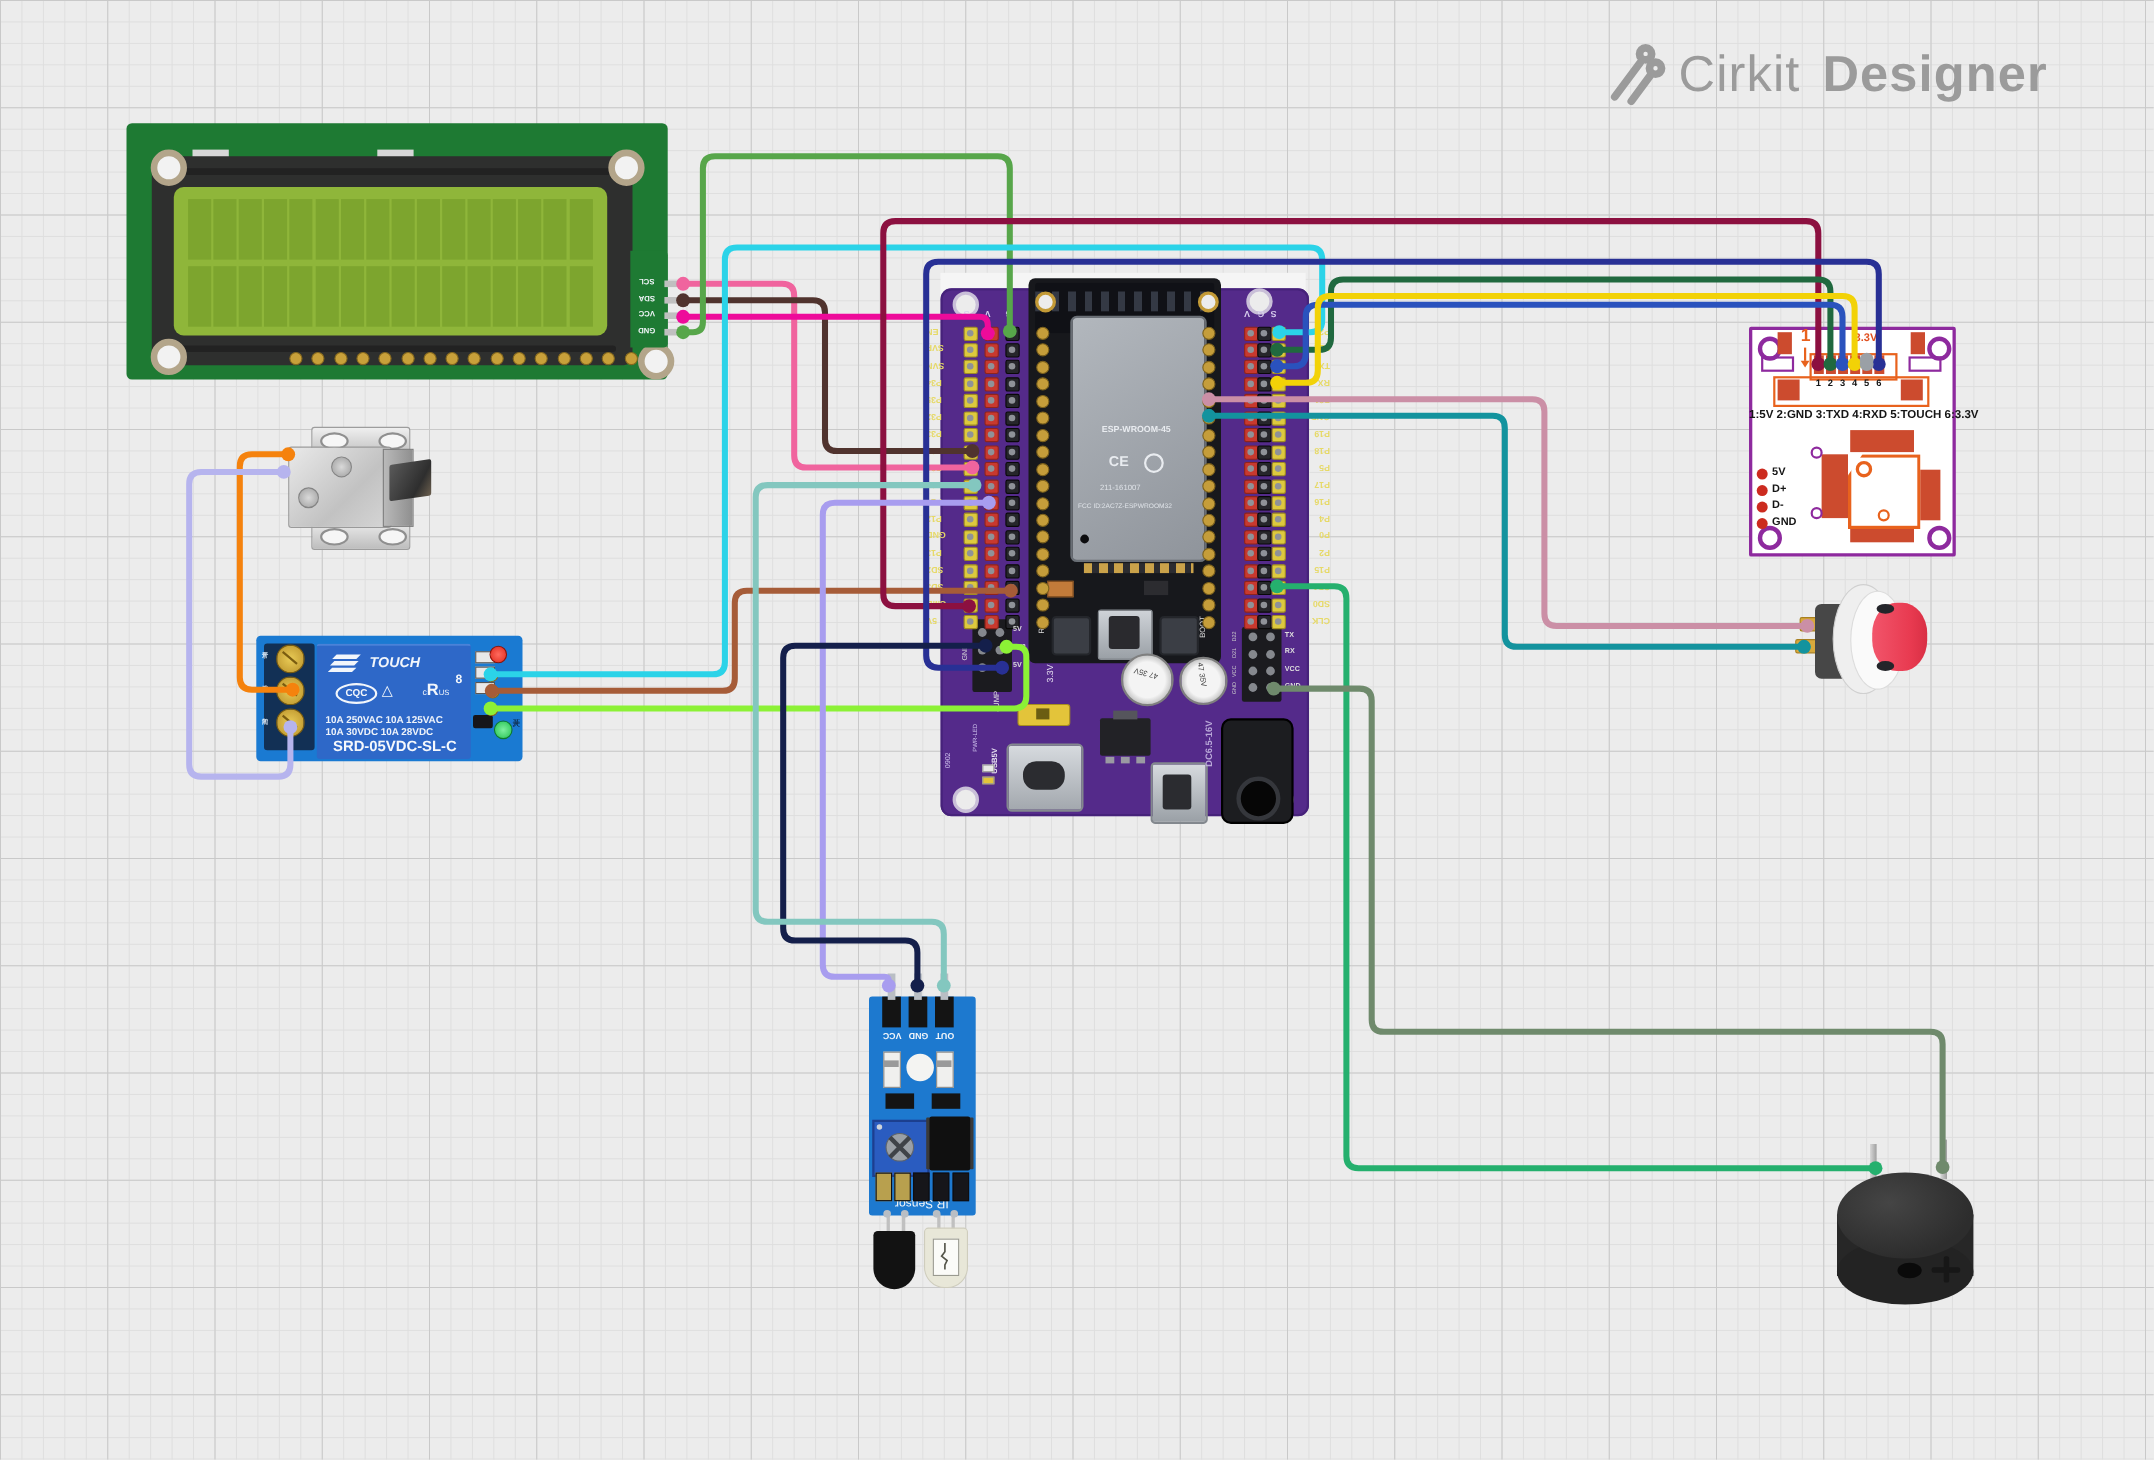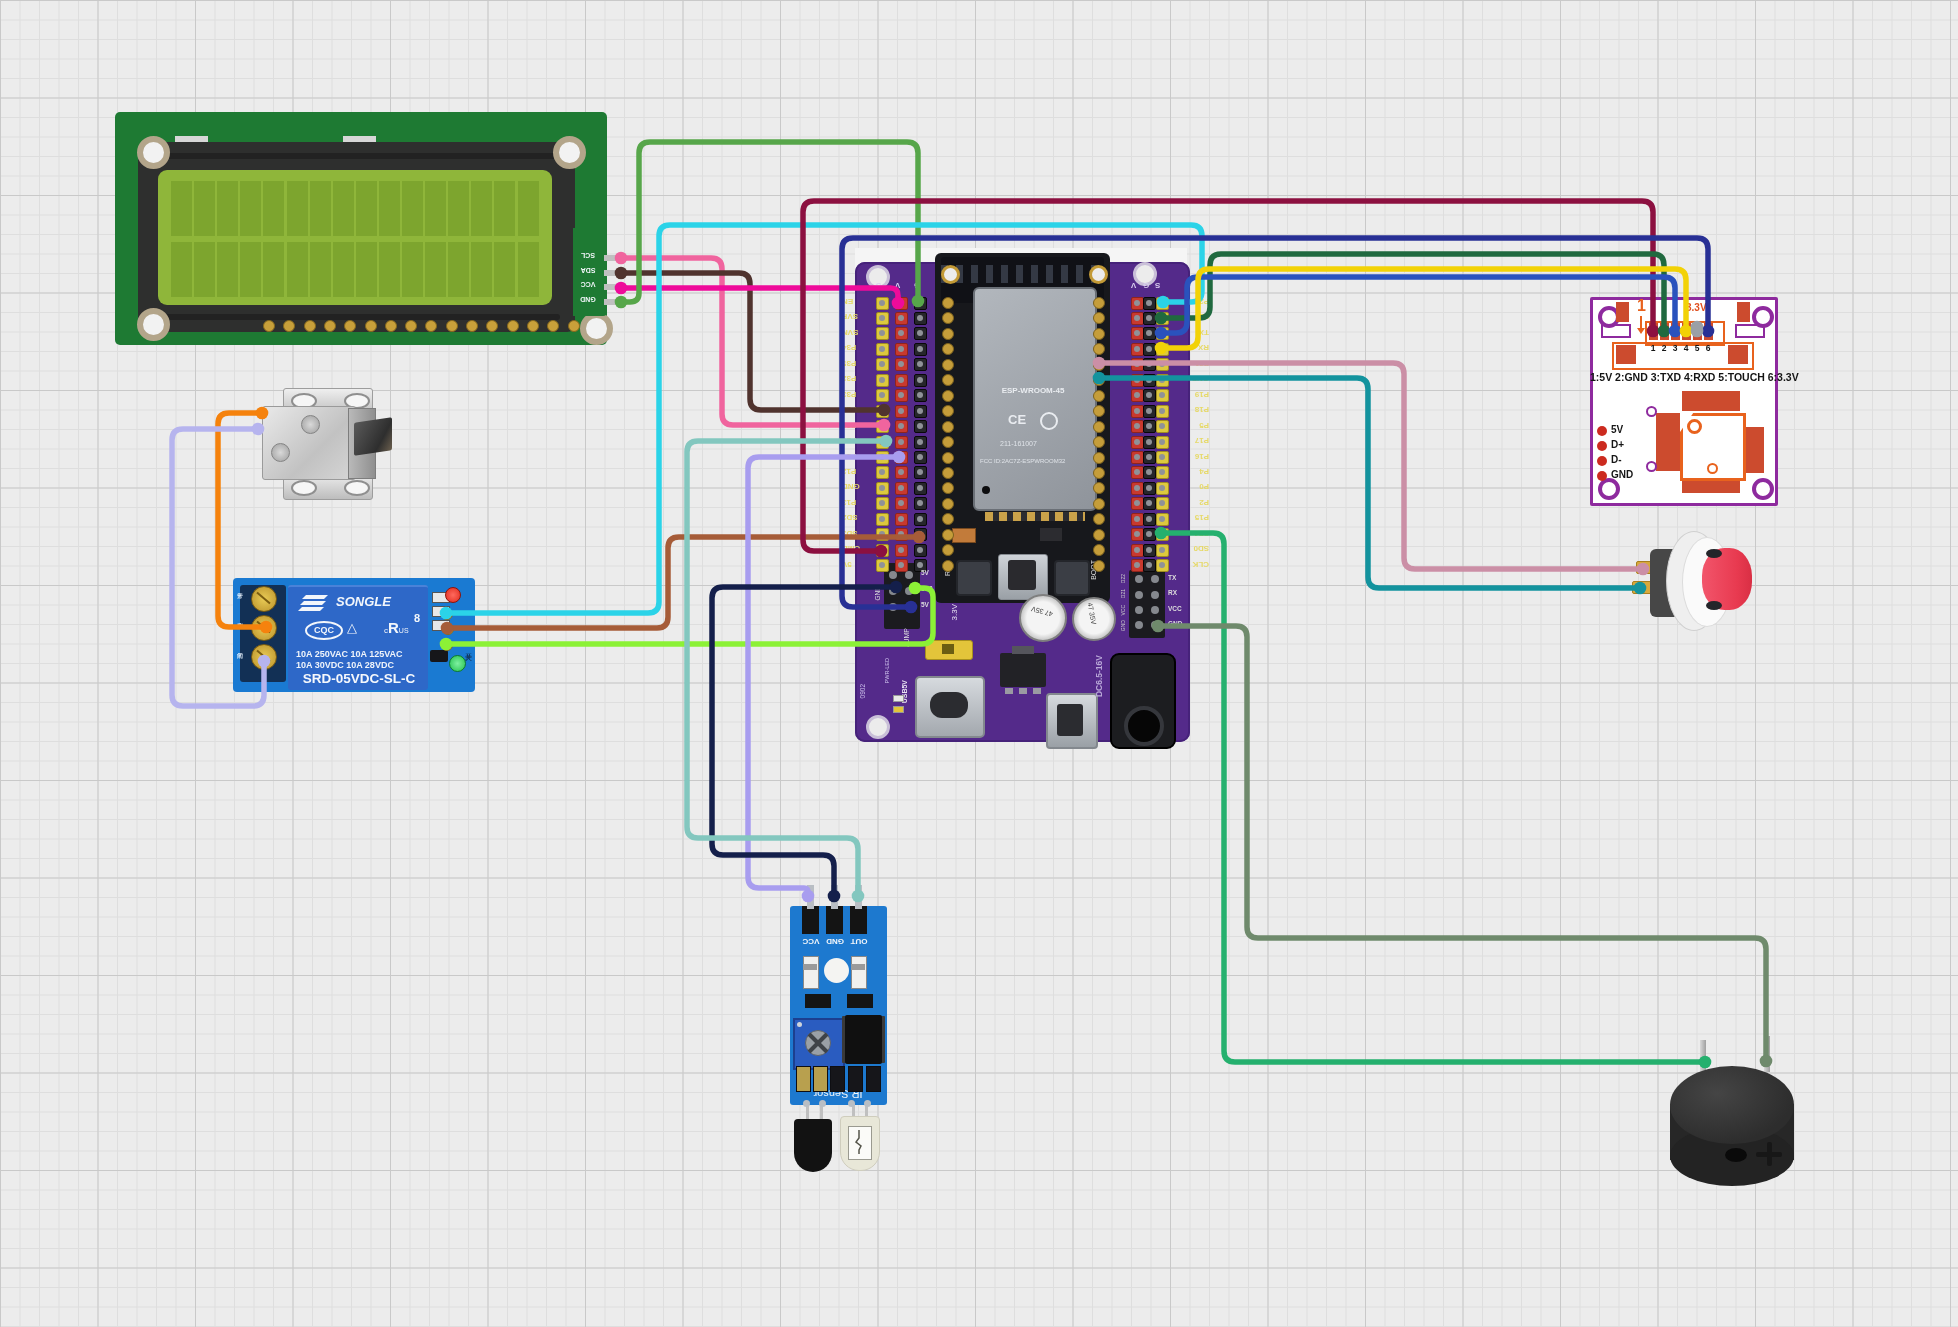--- a/index.html
+++ b/index.html
@@ -29,20 +29,32 @@
   .cell{position:absolute;background:#7da52e;}
   .goldpin{position:absolute;width:10px;height:10px;border-radius:50%;background:#c8a03a;border:1px solid #85681d;}
   .ring{position:absolute;border-radius:50%;}
   .tlab{position:absolute;white-space:nowrap;}
 </style>
 </head>
 <body>
 
 <div id="canvas">
 
+  <div id="logo">
+    <svg width="54" height="58" viewBox="0 0 54 58">
+      <g stroke="#9b9b9b" stroke-width="7" fill="none" stroke-linecap="round">
+        <path d="M6 50 L29 19"></path>
+          <circle cx="34" cy="11" r="5.5"></circle>
+        <path d="M21 54 L38 31"></path>
+          <circle cx="43" cy="24" r="5.5"></circle>
+      </g>
+    </svg>
+    <span class="t1">Cirkit</span>
+    <span class="t2">Designer</span>
+  </div>
 
   <div class="comp" id="lcd">
     <div class="abs" style="left:115px;top:112px;width:492px;height:233px;background:#1e7a33;border-radius:5px;"></div>
     <div class="abs" style="left:175px;top:136px;width:33px;height:8px;background:#d7d7d7;"></div>
     <div class="abs" style="left:343px;top:136px;width:33px;height:8px;background:#d7d7d7;"></div>
     <div class="abs" style="left:138px;top:142px;width:437px;height:190px;background:#2e2f2e;border-radius:8px;"></div>
     <div class="abs" style="left:152px;top:153px;width:408px;height:6px;background:#222;border-radius:3px;"></div>
     <div class="abs" style="left:152px;top:314px;width:408px;height:6px;background:#222;border-radius:3px;"></div>
     <div class="abs" style="left:158px;top:170px;width:394px;height:135px;background:#8fb63a;border-radius:9px;"></div>
 
@@ -130,21 +142,21 @@
     <div class="abs" style="left:240px;top:585px;width:46px;height:97px;background:#123055;border-radius:3px;"></div>
 
     <div class="abs" style="left:288px;top:585px;width:140px;height:103px;background:#2e68c8;border-top:2px solid #4a82d8;border-radius:3px;"></div>
     <svg class="abs" style="left:298px;top:593px;" width="34" height="22" viewBox="0 0 34 22">
       <g fill="#f2f6fb">
           <path d="M8 2 L30 2 L26 6 L4 6 Z"></path>
           <path d="M6 8 L28 8 L24 12 L2 12 Z"></path>
           <path d="M4 14 L26 14 L22 18 L0 18 Z"></path>
         </g>
     </svg>
-    <div class="tlab" style="left:336px;top:594px;font-size:13px;font-weight:700;font-style:italic;color:#f2f6fb;">SONGLE</div>
+    <div class="tlab" style="left:336px;top:594px;font-size:13px;font-weight:700;font-style:italic;color:#f2f6fb;">TOUCH</div>
     <div class="tlab" style="left:305px;top:621px;width:34px;height:15px;border:2px solid #f2f6fb;border-radius:50%;font-size:9px;font-weight:700;color:#f2f6fb;text-align:center;line-height:15px;">CQC</div>
     <div class="tlab" style="left:347px;top:620px;font-size:13px;color:#f2f6fb;">△</div>
     <div class="tlab" style="left:384px;top:619px;color:#f2f6fb;">
       <span style="font-size:8px;">c</span><span style="font-size:15px;font-weight:800;">R</span><span style="font-size:7px;">US</span>
     </div>
     <div class="tlab" style="left:414px;top:612px;font-size:11px;font-weight:700;color:#f2f6fb;">8</div>
     <div class="tlab" style="left:296px;top:649px;font-size:9px;font-weight:700;color:#eef3fa;letter-spacing:0;">10A 250VAC  10A 125VAC</div>
     <div class="tlab" style="left:296px;top:660px;font-size:9px;font-weight:700;color:#eef3fa;">10A 30VDC   10A 28VDC</div>
     <div class="tlab" style="left:290px;top:671px;width:138px;text-align:center;font-size:13.5px;font-weight:700;color:#f5f8fc;">SRD-05VDC-SL-C</div>
     <div class="abs" style="left:432px;top:592px;width:16px;height:9px;background:#e8e8e8;border:1px solid #555;"></div>

